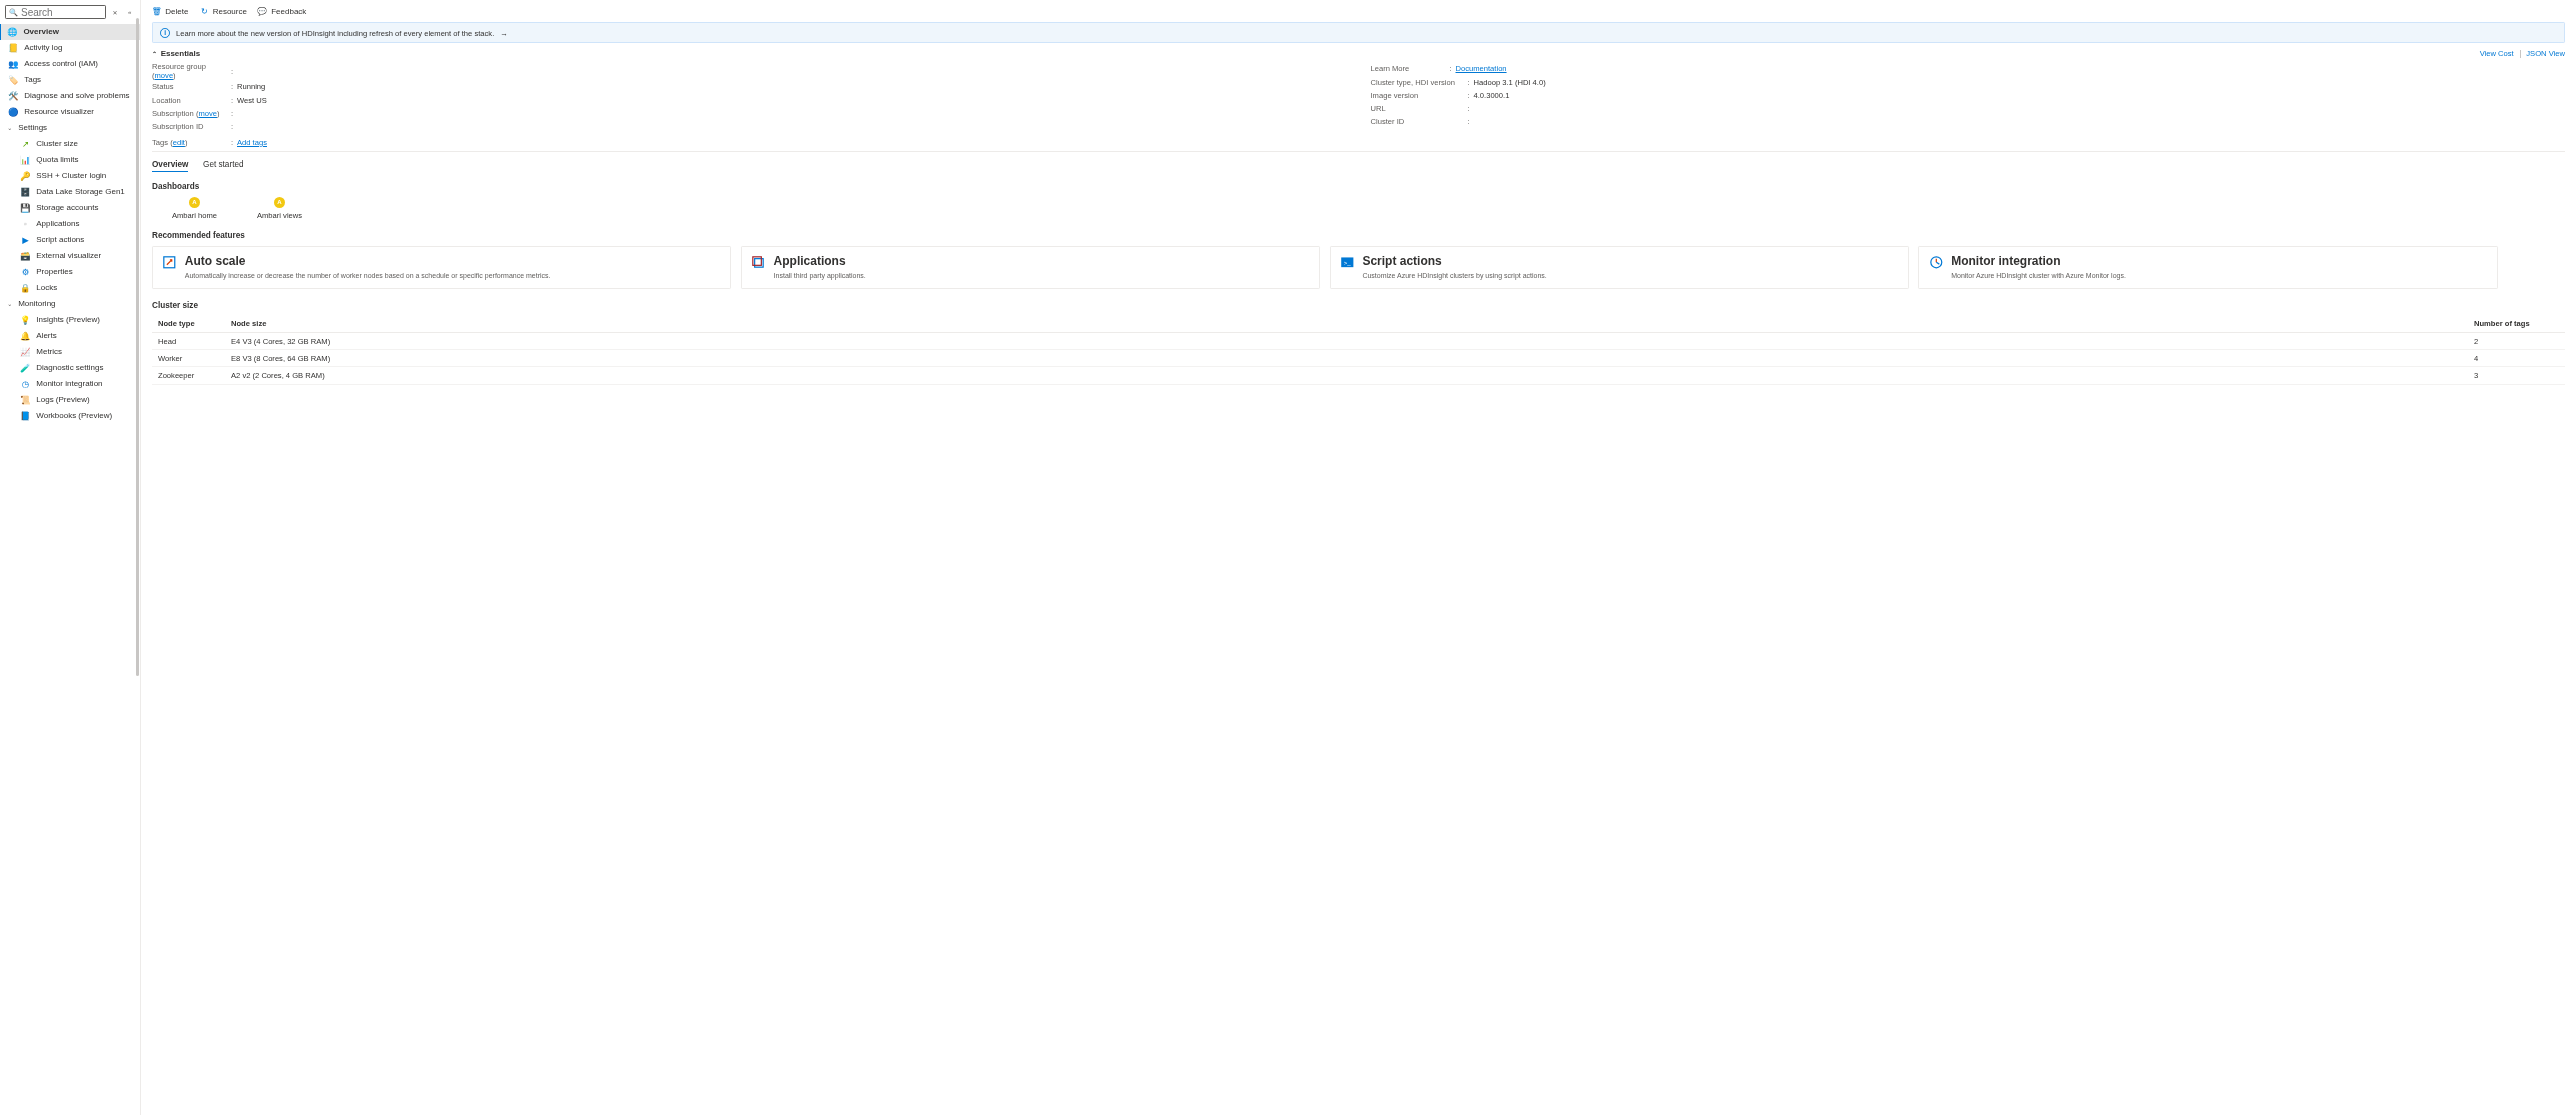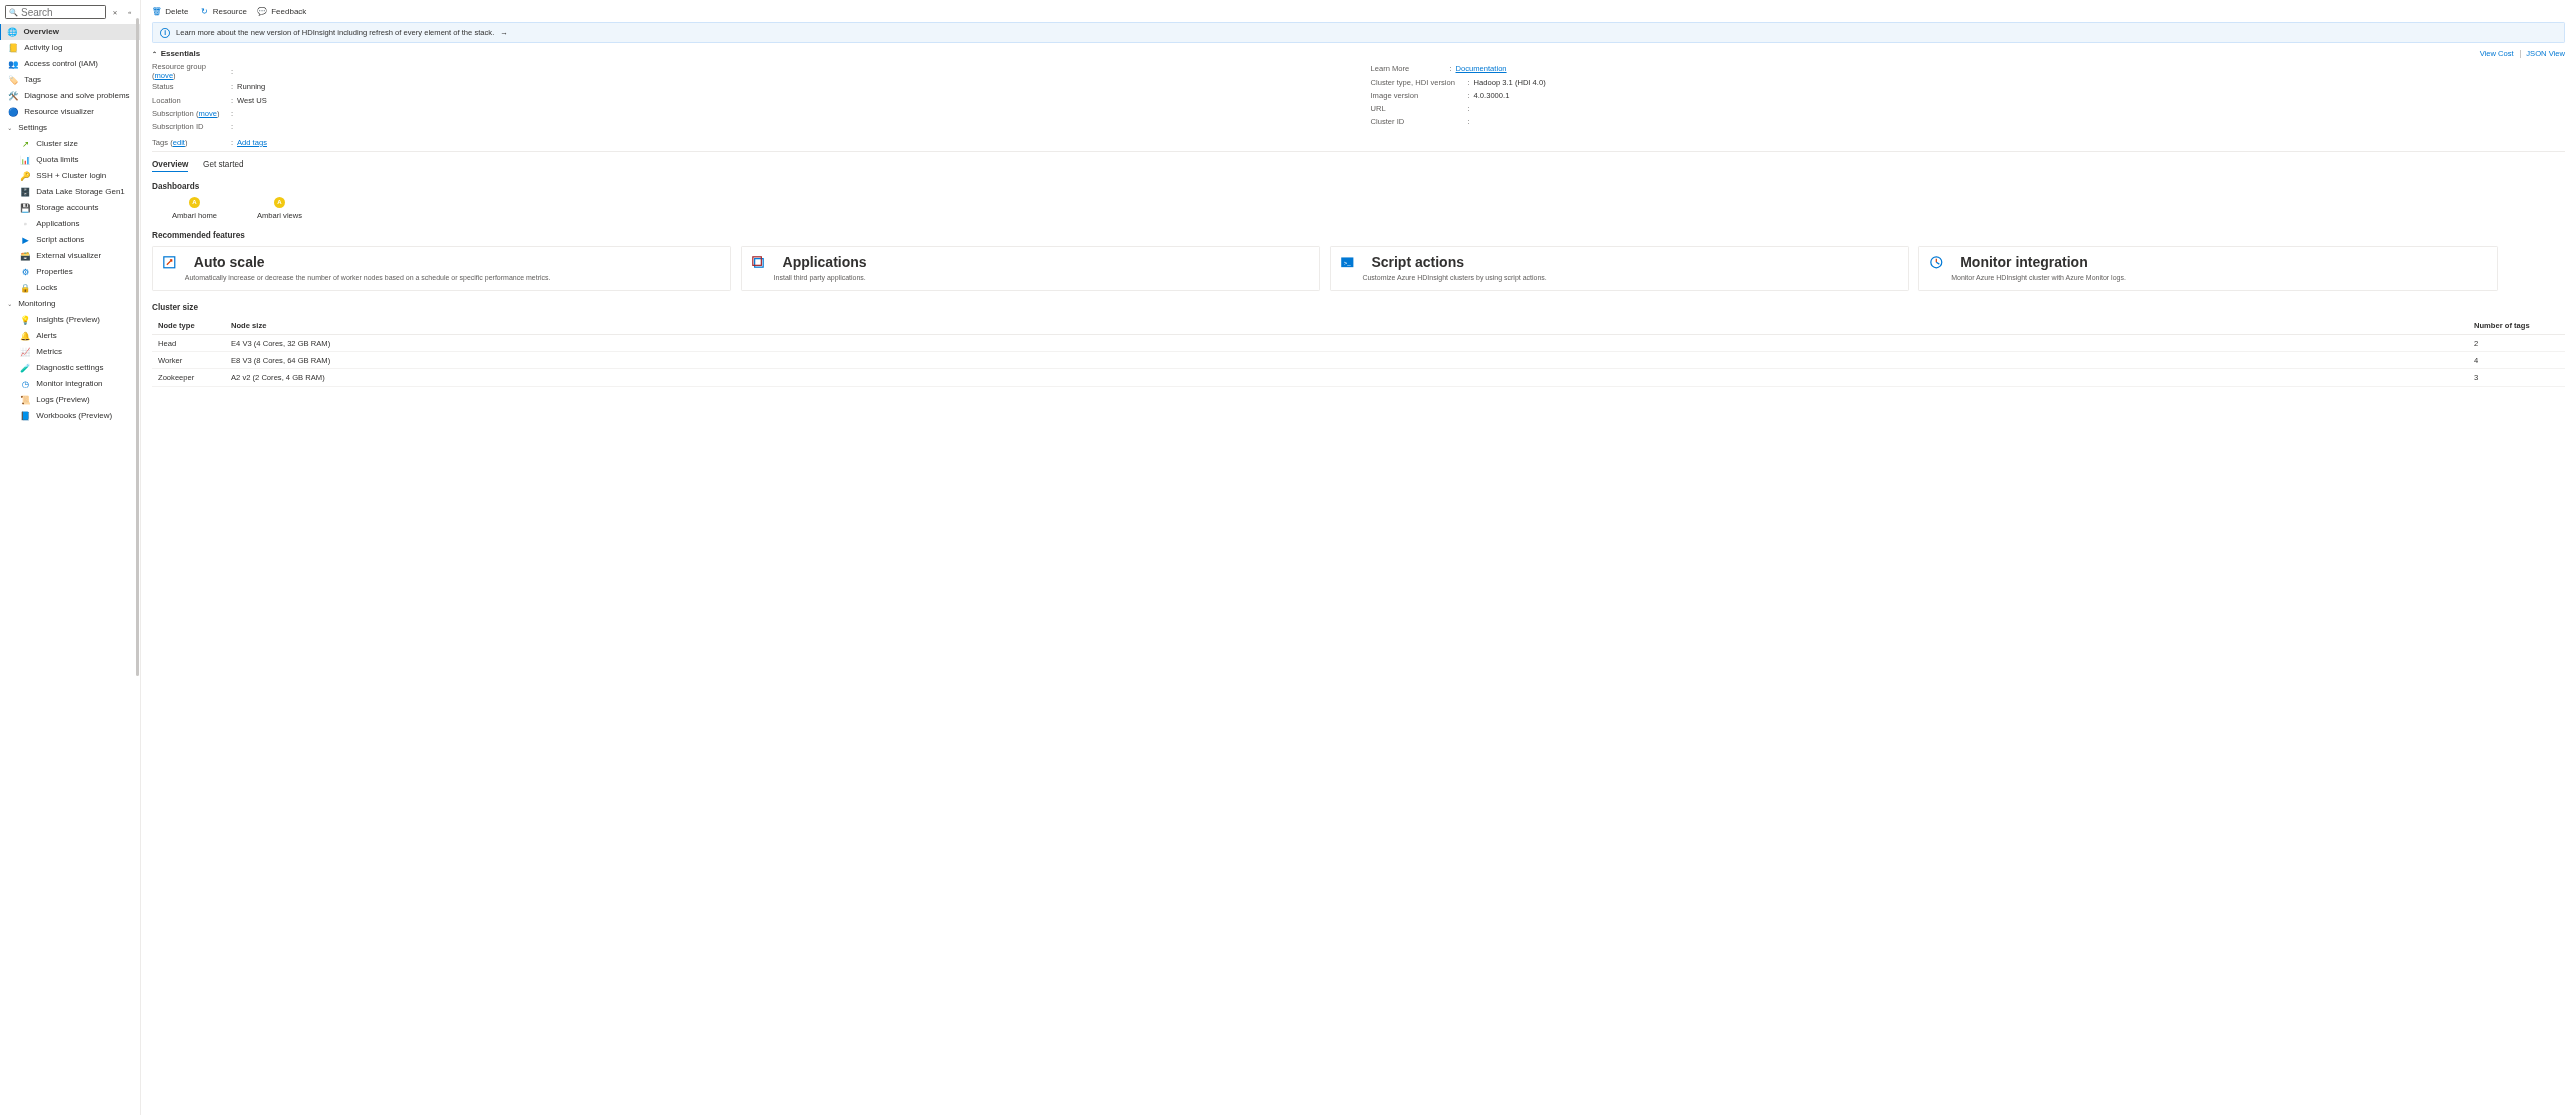--- a/index.html
+++ b/index.html
@@ -17,21 +17,21 @@
 .nav-item .glyph { width: 9.7px; height: 9.7px; display: flex; align-items: center; justify-content: center; font-size: 8.5px; }
 .nav-section { display: flex; align-items: center; height: 16px; padding: 0 6px 0 6px; gap: 4.9px; cursor: pointer; font-size: 8px; }
 .nav-section .chev { width: 7.3px; text-align: center; font-size: 6px; color: #605e5c; }
 .scroll-track { position:absolute; right:0; top:18px; bottom:0; width:4.9px; background:transparent; }
 .scroll-thumb { position:absolute; top:0; width:3.6px; right:0.6px; height:60%; background:#c8c6c4; border-radius:1.8px; }
 
 .main { flex: 1; display: flex; flex-direction: column; overflow: auto; }
 .cmdbar { display: flex; align-items: center; gap: 11px; padding: 4.9px 11px; height: 22px; }
 .cmd { display: flex; align-items: center; gap: 3.6px; color: #323130; cursor: pointer; font-size: 8px; }
 .cmd .ci { width: 9.7px; height: 9.7px; display: inline-flex; align-items: center; justify-content: center; color: #0078d4; }
-.banner { margin: 0 11px 6px 11px; background: #eff6fc; border: 0.6px solid #cfe4fa; padding: 4.9px 7.3px; display: flex; align-items: center; gap: 6px; font-size: 7.6px; color: #323130; border-radius: 1.2px; }
+.banner { margin: 0 11px 6px 11px; background: #eff6fc; border: 0.6px solid #cfe4fa; padding: 4.9px 7.3px; display: flex; align-items: flex-end; gap: 6px; font-size: 7.6px; color: #323130; border-radius: 1.2px; }
 .banner .info-icon { color: #0078d4; width: 9.7px; height: 9.7px; border-radius: 50%; border: 0.6px solid #0078d4; display: flex; align-items: center; justify-content: center; font-size: 6.7px; font-weight: bold; }
 
 .content { padding: 0 11px 12px 11px; }
 .essentials-head { display:flex; align-items:flex-start; justify-content:space-between; margin-bottom:3.6px; }
 .ess-toggle { display:flex; align-items:center; gap:3.6px; font-weight:600; cursor:pointer; font-size:8px; }
 .ess-right { display:flex; align-items:center; gap:6px; font-size:7.6px; }
 .ess-right a { color:#0078d4; text-decoration:none; cursor:pointer; }
 .ess-sep { width:0.6px; height:8.5px; background:#c8c6c4; }
 
 .ess-grid { display:flex; gap:24px; margin-bottom:2.4px; }
@@ -49,21 +49,21 @@
 
 h3.sec { font-size:8.2px; font-weight:600; margin: 3.6px 0 6px 0; }
 
 .dashboards { display:flex; gap:24px; margin-left:12px; margin-bottom:11px; }
 .dash { display:flex; flex-direction:column; align-items:center; gap:3.6px; cursor:pointer; font-size:7.6px; width:61px; }
 .dash .dicon { width:11px; height:11px; border-radius:50%; background:#f2c811; display:flex; align-items:center; justify-content:center; color:#fff; font-size:6px; font-weight:bold; }
 
 .cards { display:flex; gap:9.7px; margin-bottom:12px; }
 .card { flex:1; border:0.6px solid #edebe9; border-radius:1.2px; padding:7.3px 8.5px; display:flex; gap:7.3px; cursor:pointer; max-width: 24%; }
 .card .cicon { width:16px; height:16px; flex-shrink:0; display:flex; align-items:center; justify-content:center; }
-.card .ct { font-weight:600; font-size:14px; margin-bottom:2.4px;margin-left:9px; }
+.card .ct { font-weight:600; font-size:12px; margin-bottom:2.4px; }
 .card .cd { font-size:7px; color:#605e5c; line-height:1.4; }
 
 .tbl { width:100%; border-collapse:collapse; font-size:7.6px; }
 .tbl th { text-align:left; font-weight:600; padding:3.6px 6px; border-bottom:0.6px solid #edebe9; }
 .tbl td { padding:3.6px 6px; border-bottom:0.6px solid #f3f2f1; }
 .tbl th:last-child, .tbl td:last-child { text-align:left; }
 
 svg { display:block; }
 </style>
 </head>

